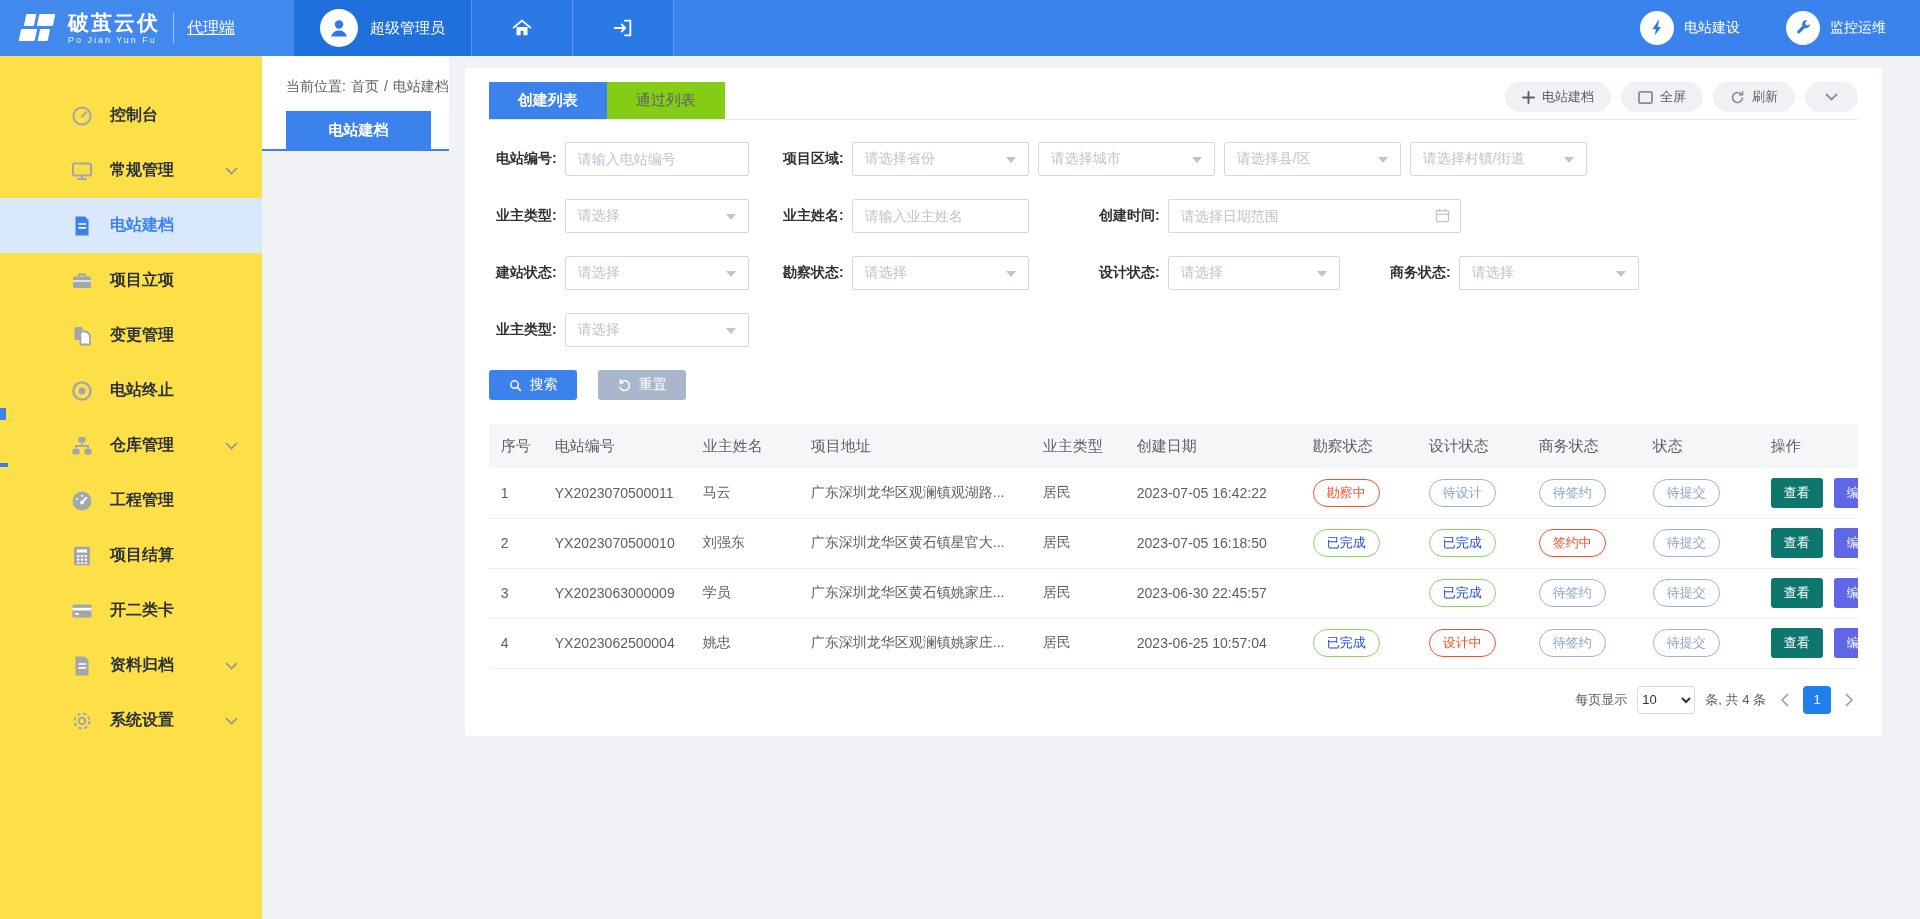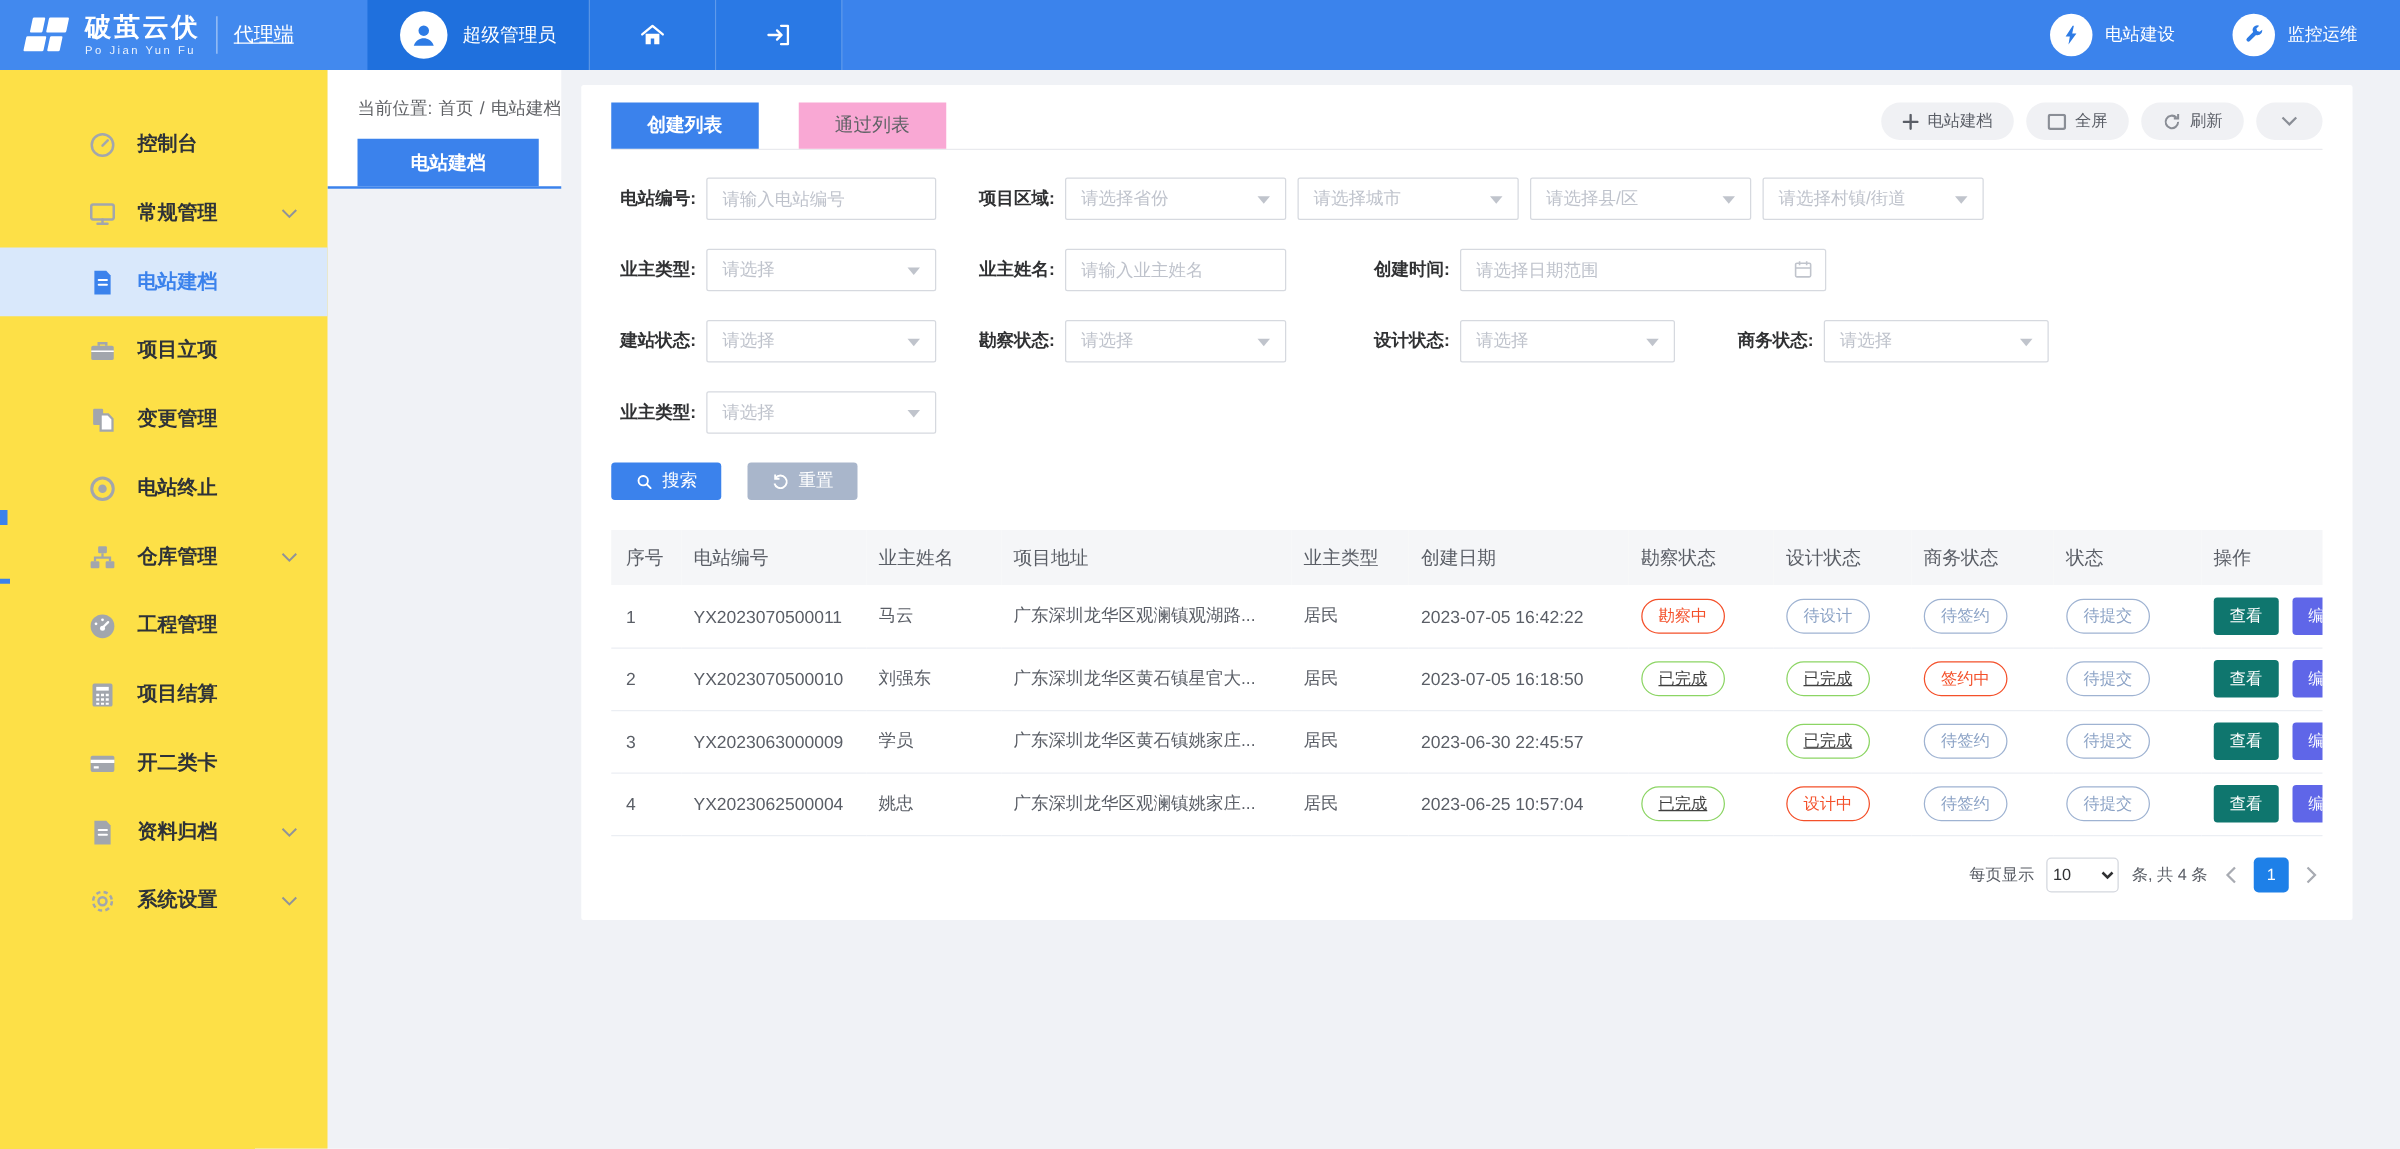--- a/index.html
+++ b/index.html
@@ -46,21 +46,21 @@
   .page-tab { margin-top:15px; width:145px; height:38px; background:#3B82EC; color:#fff; font-size:15px; font-weight:bold; display:flex; align-items:center; justify-content:center; cursor:pointer; }
 
   .content { flex:1; padding:12px 38px 0 16px; }
   .card { background:#fff; min-height:668px; padding:14px 24px 20px; border-radius:2px; }
 
   
   .card-top { display:flex; align-items:flex-end; border-bottom:1px solid #E9EAEE; }
   .tabs { display:flex; }
   .tab { width:118px; height:37px; display:flex; align-items:center; justify-content:center; font-size:15px; cursor:pointer; }
   .tab.active { background:#3B82EC; color:#fff; font-weight:bold; }
-  .tab.inactive { background:#f9a8d4; color:#606266;margin-left:32px; }
+  .tab.inactive { background:#84cc16; color:#606266; }
   .toolbar { margin-left:auto; display:flex; gap:10px; align-items:center; padding-bottom:7px; }
   .pill { height:30px; border-radius:15px; background:#F0F1F4; color:#5A5E66; font-size:13px; display:flex; align-items:center; gap:7px; padding:0 17px; cursor:pointer; }
   .pill.sm { padding:0 20px; }
 
   
   .filters { margin-top:22px; }
   .f-row { display:flex; align-items:center; margin-bottom:23px; }
   .f-group { display:flex; align-items:center; }
   .f-label { width:68px; text-align:right; font-size:14px; font-weight:bold; color:#303133; margin-right:8px; white-space:nowrap; flex-shrink:0; }
   .f-input { height:34px; border:1px solid #D6D9DF; border-radius:2px; font-size:14px; padding:0 12px; color:#333; width:184px; outline:none; font-family:"Liberation Sans",sans-serif; }
@@ -82,21 +82,21 @@
   .btn-search { background:#3B82EC; }
   .btn-reset { background:#A9B6CB; }
 
   
   table { margin-top:24px; width:100%; border-collapse:collapse; table-layout:fixed; }
   thead th { background:#F5F6F8; height:44px; font-weight:normal; color:#5A5E66; font-size:15px; text-align:left; padding:0 10px; }
   tbody td { height:50px; border-bottom:1px solid #EBEEF3; font-size:14px; color:#5A5E66; padding:0 10px; white-space:nowrap; overflow:hidden; }
   th:first-child, td:first-child { padding-left:12px; }
   .status-pill { display:inline-block; padding:4px 13px; border-radius:14px; font-size:13px; border:1px solid; background:#fff; }
   .tone-orange { color:#F4502A; border-color:#F4502A; }
-  .tone-green { color:#404040; border-color:#8CD564;text-decoration:underline; }
+  .tone-green { color:#1d4ed8; border-color:#8CD564; }
   .tone-pending { color:#8CA3C6; border-color:#9FB3D2; }
   .act-btn { border:none; color:#fff; font-size:13px; padding:6px 13px; border-radius:3px; margin-right:7px; cursor:pointer; font-family:"Liberation Sans",sans-serif; }
   .act-view { background:#0f766e; }
   .act-edit, .act-void { background:#5F66E8; }
 
   
   .pagination { display:flex; justify-content:flex-end; align-items:center; margin-top:17px; gap:10px; font-size:13px; color:#5A5E66; }
   .page-select { width:58px; height:28px; border:1px solid #D4D7DE; border-radius:4px; font-size:13px; color:#303133; background:#fff; font-family:"Liberation Sans",sans-serif; }
   .page-chev { cursor:pointer; display:flex; align-items:center; padding:0 4px; }
   .page-num { width:28px; height:28px; background:#1E80E8; color:#fff; display:flex; align-items:center; justify-content:center; border-radius:4px; font-size:13px; cursor:pointer; }

